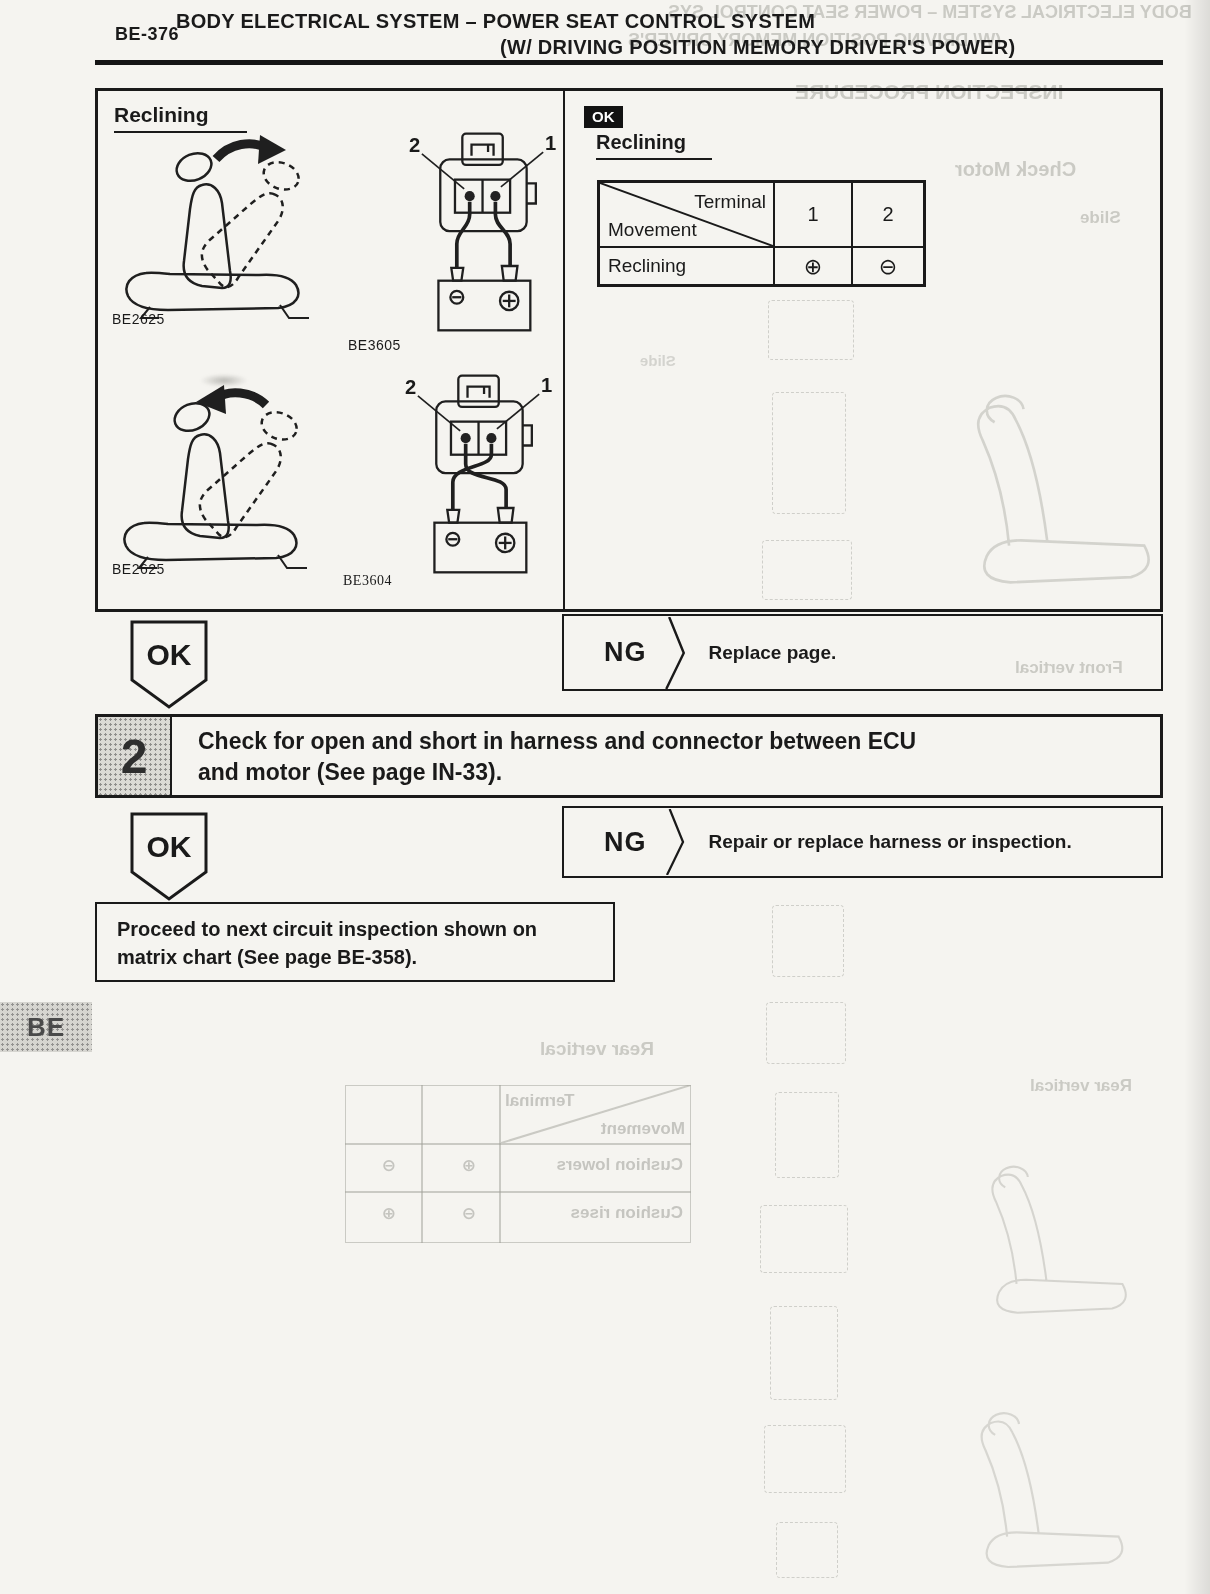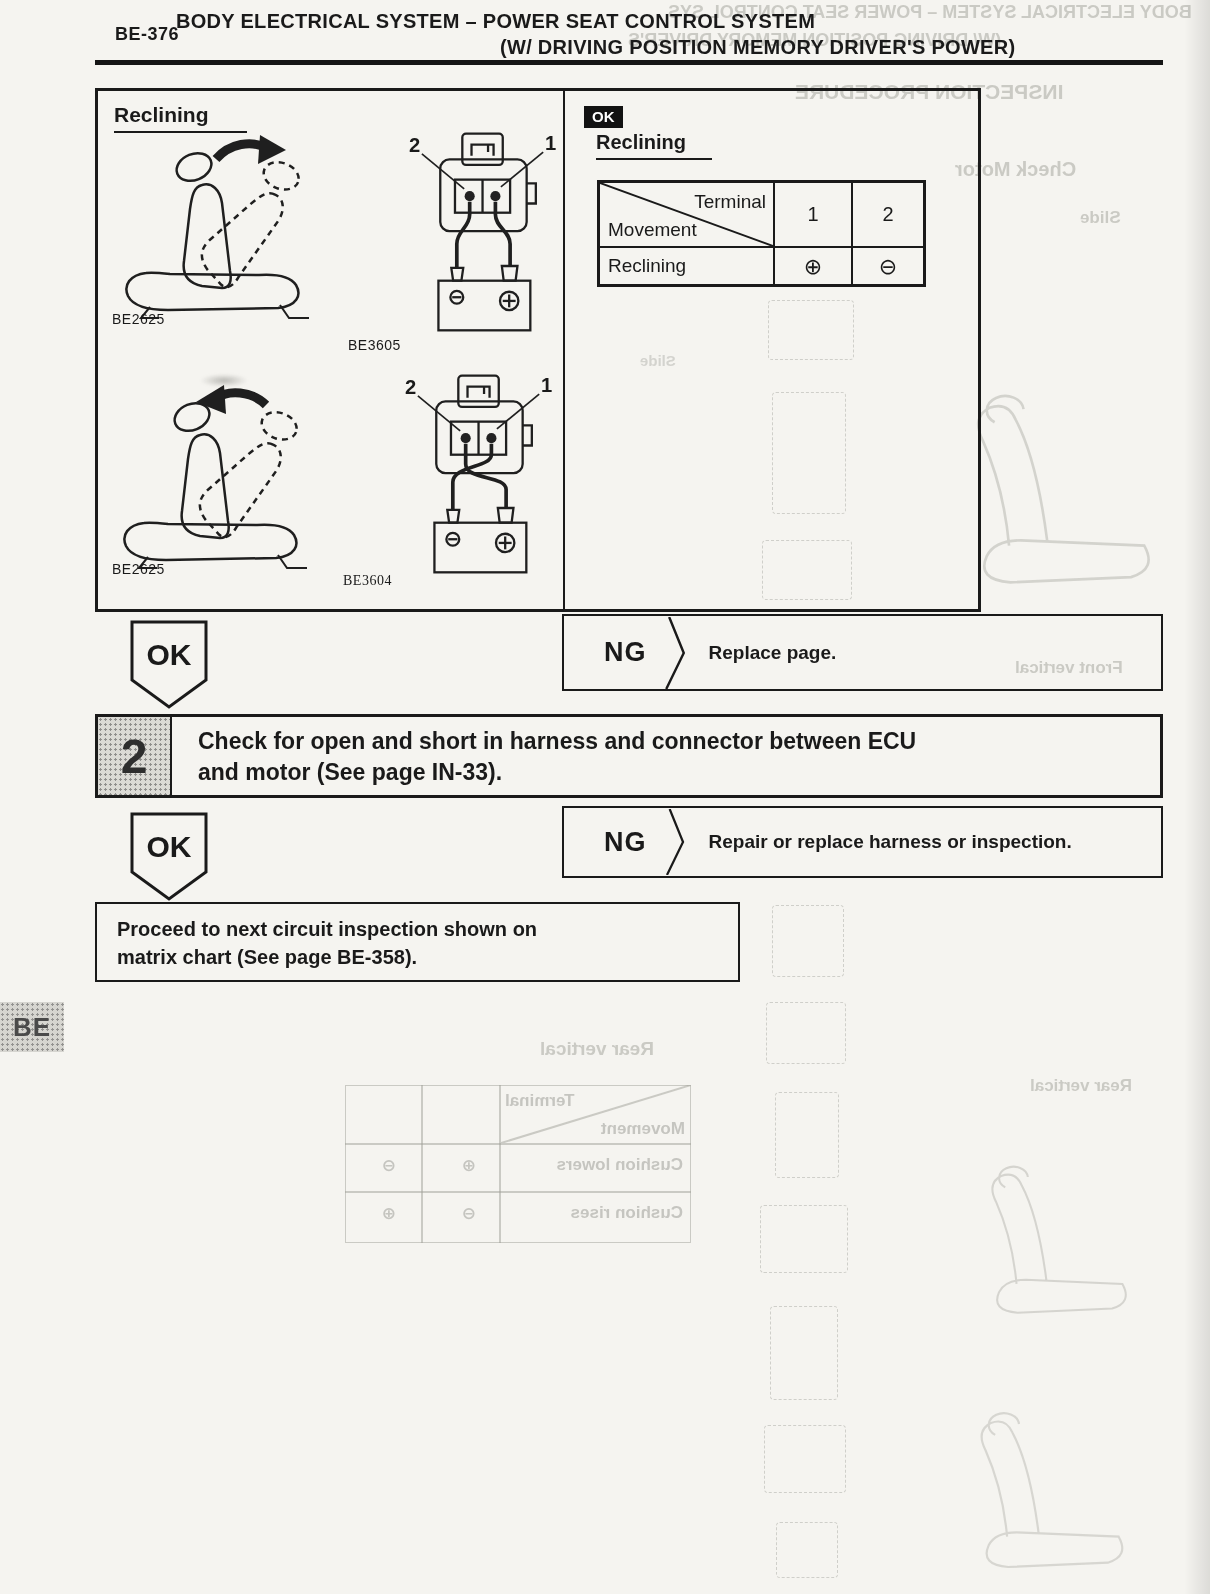--- a/index.html
+++ b/index.html
@@ -13,21 +13,21 @@
   .z2{z-index:2;}
 
   
   .page-code{left:95px; top:24px; font-size:18px; font-weight:bold; letter-spacing:.5px;margin-left:20px;}
   .title1{left:176px; top:10px; font-size:20px; font-weight:bold; letter-spacing:.3px;}
   .title2{left:500px; top:36px; font-size:20px; font-weight:bold; letter-spacing:.3px;}
   .head-rule{left:95px; top:60px; width:1068px; height:5px; background:#151515;}
 
   
   .main-box{
-    left:95px; top:88px; width:886px; height:524px;
+    left:95px; top:88px; width:1068px; height:524px;
     border:3px solid #1a1a1a; box-sizing:border-box; z-index:2;
   }
   .main-divider{position:absolute; left:465px; top:0; bottom:0; width:2px; background:#1a1a1a;}
   .fig-heading{
     position:absolute; left:16px; top:12px; font-size:21px; font-weight:bold;
     border-bottom:2px solid #1a1a1a; padding:0 38px 4px 0;
   }
   .code-label{position:absolute; font-size:14px; letter-spacing:.5px;}
 
   .ok-chip{
@@ -84,28 +84,28 @@
     background-color:#dbdad5;
     background-image:radial-gradient(rgba(80,80,80,.55) 1px, transparent 1.3px);
     background-size:5px 5px;
     display:flex; align-items:center; justify-content:center;
   }
   .step-tile .num{font-size:48px; font-weight:bold; color:#2e2e2e;}
   .step-text{position:absolute; left:100px; top:9px; font-size:23px; font-weight:bold; line-height:31px;}
 
   
   .proceed-box{
-    left:95px; top:902px; width:645px; height:80px;
+    left:95px; top:902px; width:520px; height:80px;
     border:2.5px solid #1a1a1a; box-sizing:border-box; z-index:2;
   }
   .proceed-box .txt{position:absolute; left:20px; top:11px; font-size:20px; font-weight:bold; line-height:28px;}
 
   
   .be-tab{
-    left:0; top:1002px; width:64px; height:50px; z-index:2;
+    left:0; top:1002px; width:92px; height:50px; z-index:2;
     background-color:#d6d5d0;
     background-image:radial-gradient(rgba(80,80,80,.5) 1px, transparent 1.3px);
     background-size:5px 5px;
     display:flex; align-items:center; justify-content:center;
   }
   .be-tab span{font-size:26px; font-weight:bold; color:#4a4a4a; letter-spacing:1px;}
 
   
   .mirror{
     position:absolute; z-index:1; transform:scaleX(-1);

